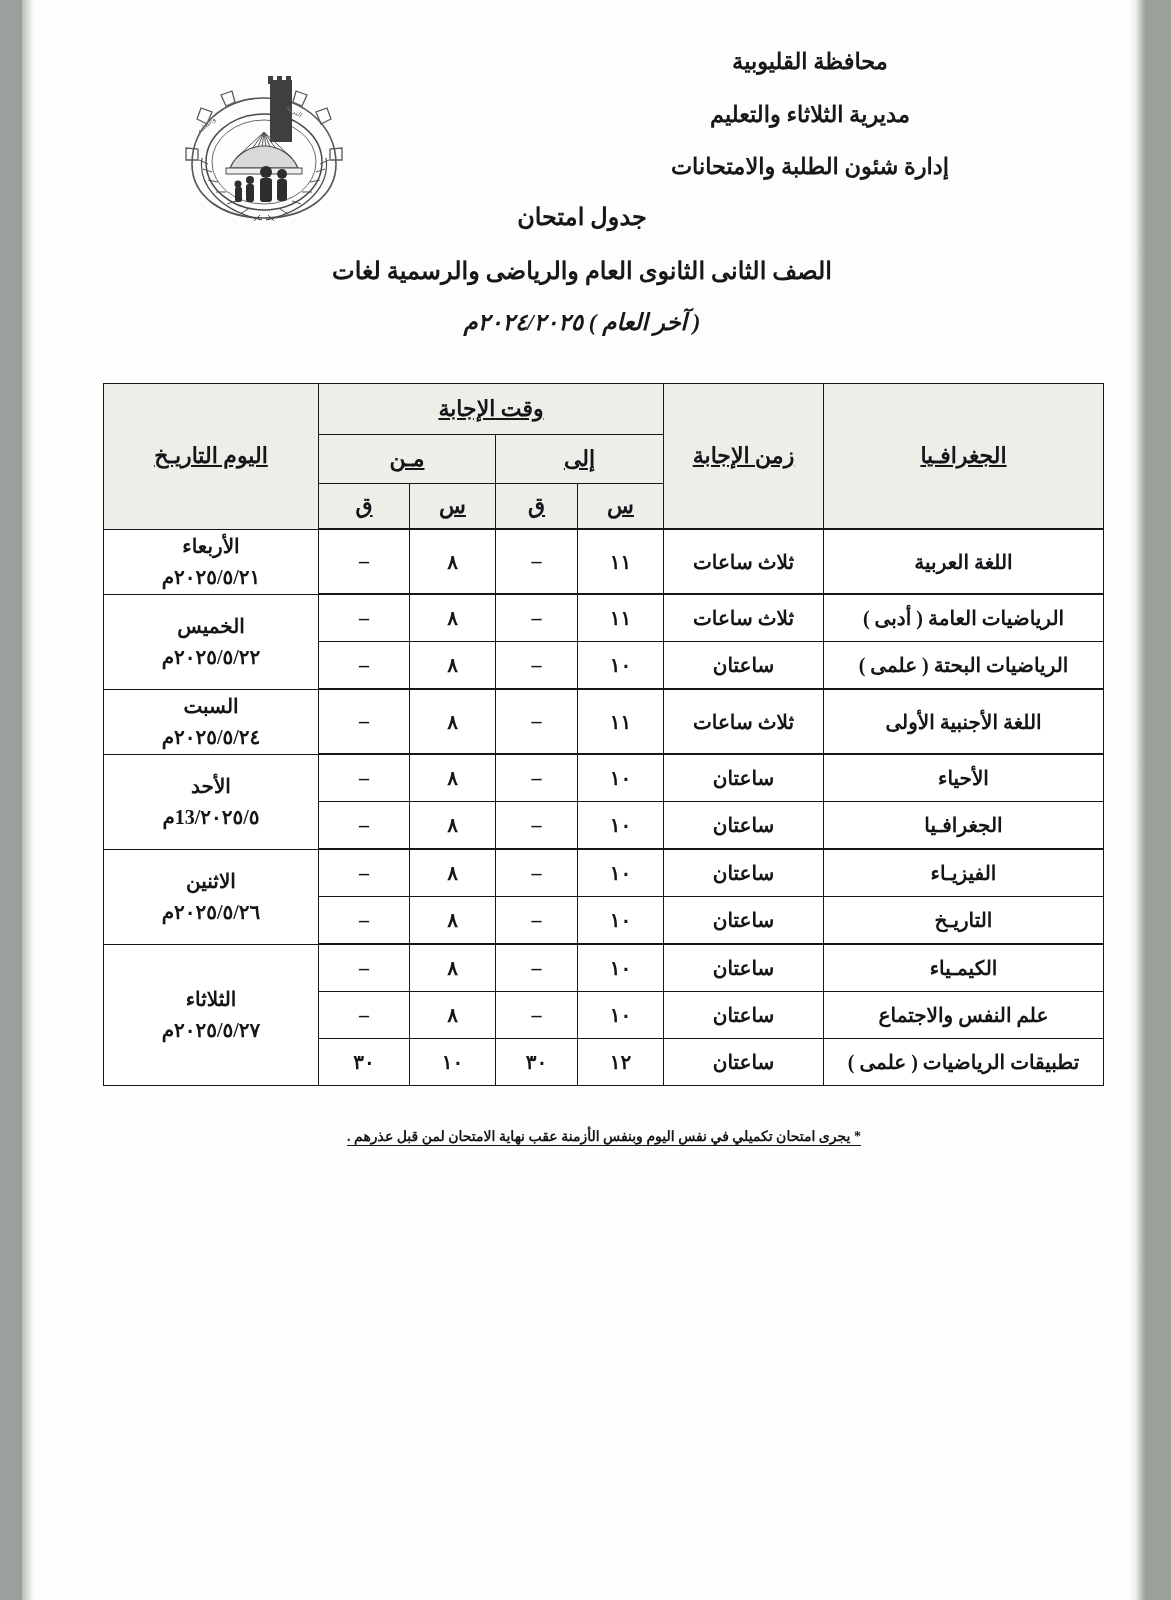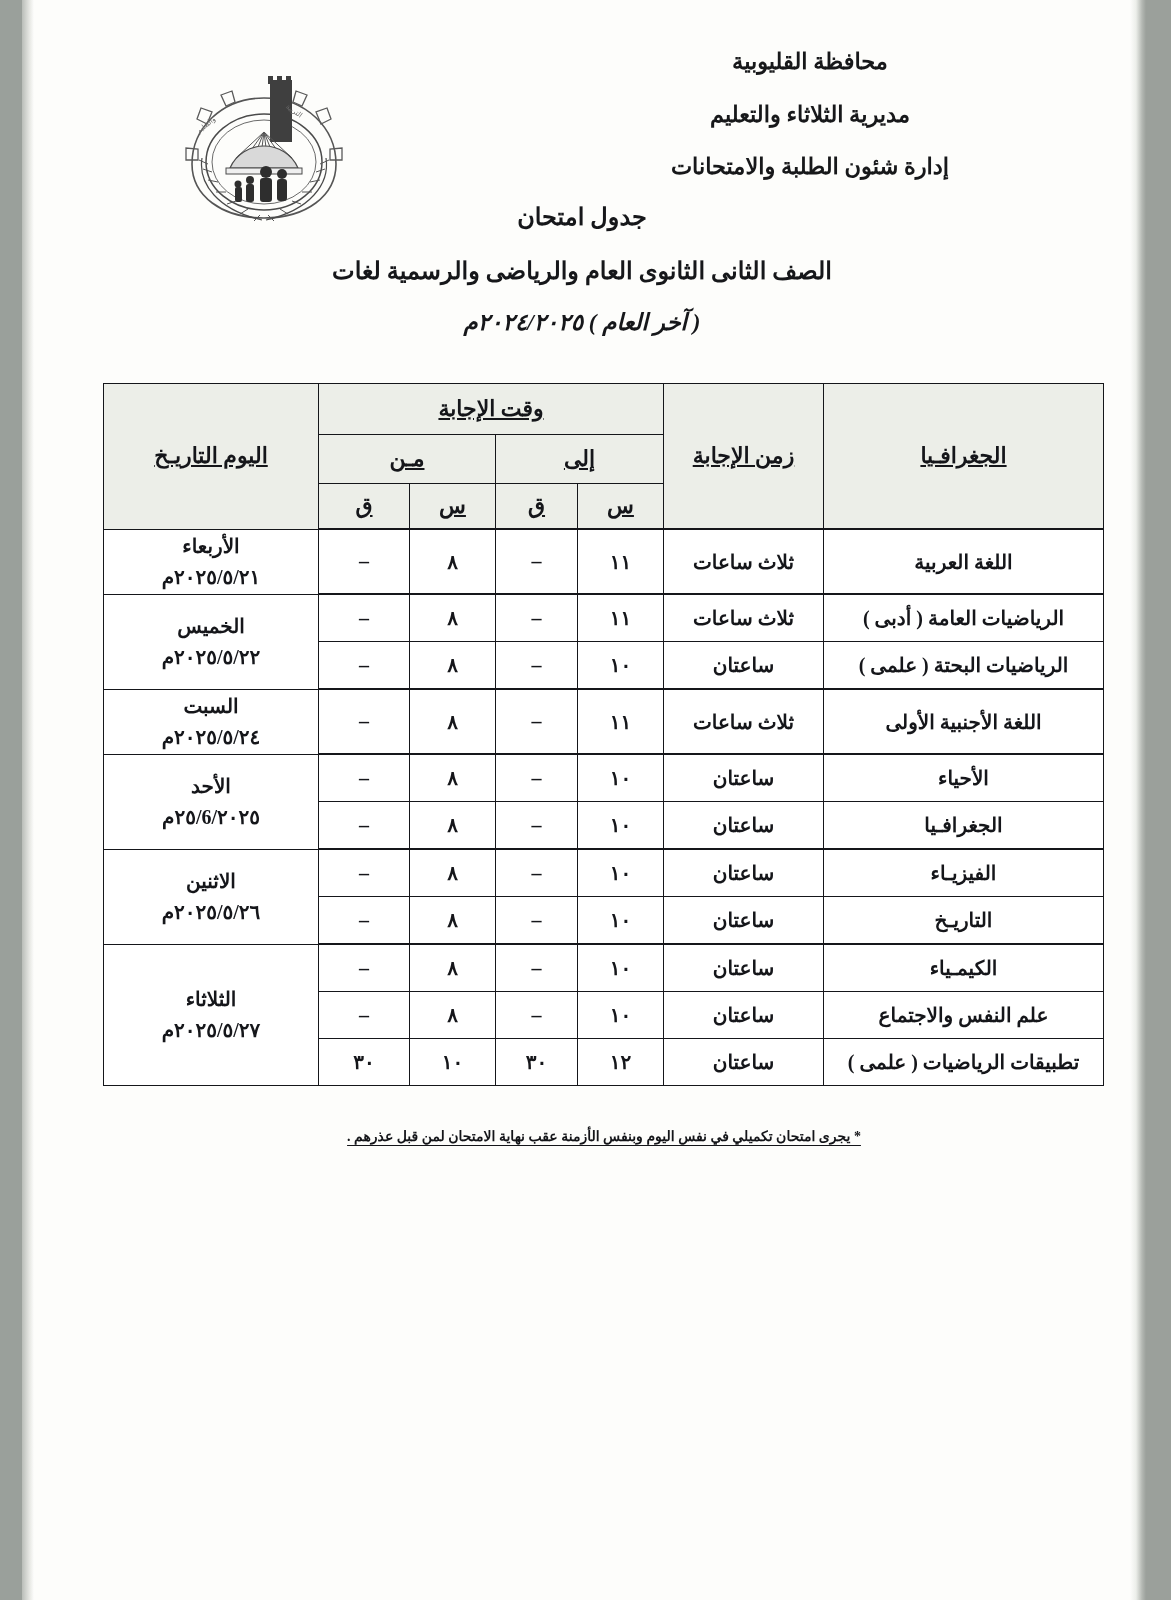--- a/index.html
+++ b/index.html
@@ -314,21 +314,21 @@
             </tr>
             <tr class="group-start">
               <td class="subject">الأحياء</td>
               <td class="duration">ساعتان</td>
               <td class="num">١٠</td>
               <td class="num">–</td>
               <td class="num">٨</td>
               <td class="num">–</td>
               <td class="daycell" rowspan="2">
                 <span class="dname">الأحد</span>
-                <span class="ddate">٢٠٢٥/6/٢٥م</span>
+                <span class="ddate">٢٠٢٥/٥/13م</span>
               </td>
             </tr>
             <tr>
               <td class="subject">الجغرافـيا</td>
               <td class="duration">ساعتان</td>
               <td class="num">١٠</td>
               <td class="num">–</td>
               <td class="num">٨</td>
               <td class="num">–</td>
             </tr>

